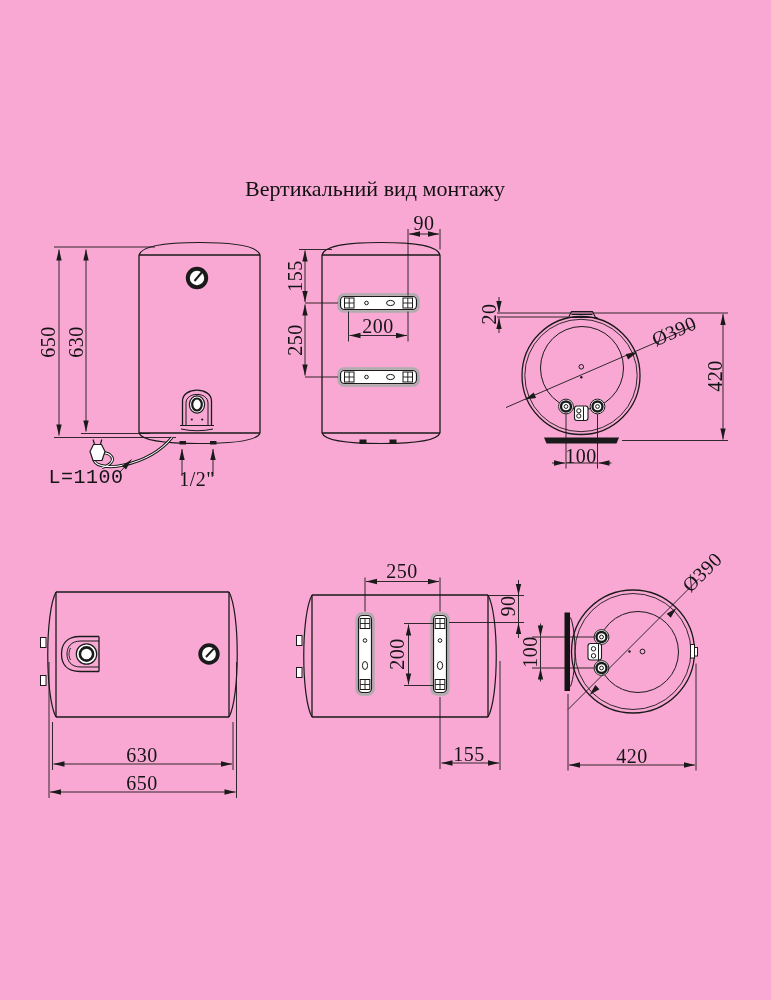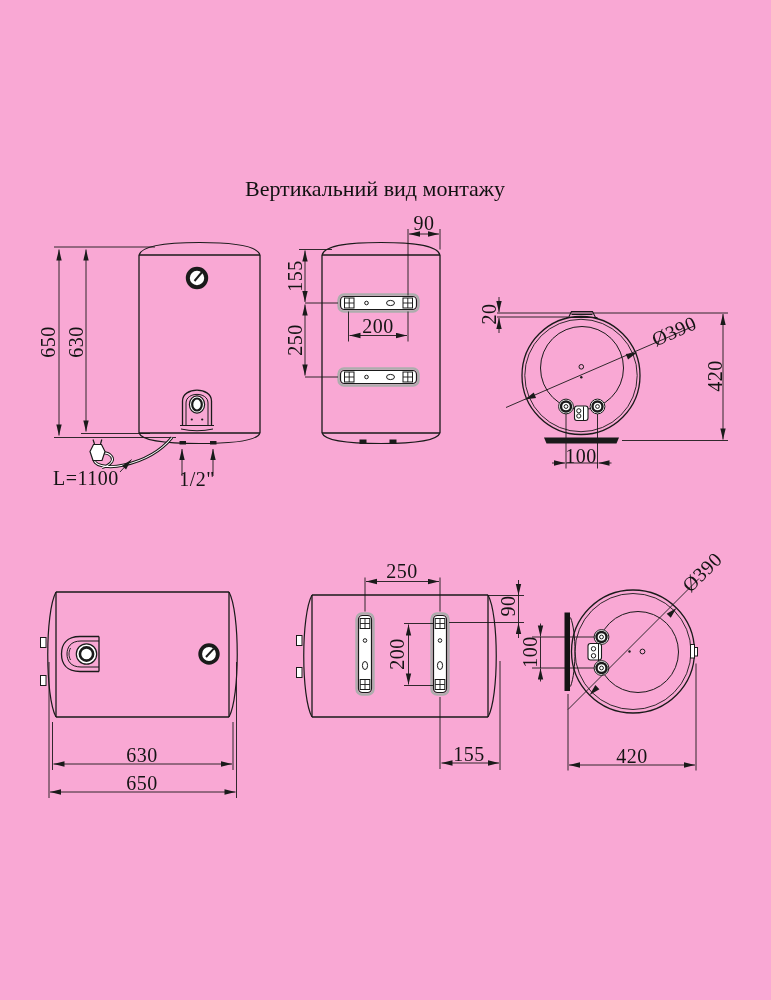--- a/index.html
+++ b/index.html
@@ -251,21 +251,21 @@
 
     <path class="thin" d="M568,694 V770.5 M696,663.5 V770.5"></path>
     <line class="dim" x1="569" y1="765" x2="695" y2="765" marker-start="url(#arr)" marker-end="url(#arr)"></line>
   </g>
 </svg>
 
 <div class="title" style="left:375px;top:189px;">Вертикальний вид монтажу</div>
 
 <div class="lbl rot" style="left:48px;top:342px;">650</div>
 <div class="lbl rot" style="left:76px;top:342px;">630</div>
-<div class="lbl" style="left:86px;top:478px;">L=1100</div>
+<div class="lbl" style="left:86px;top:478px;font-family:Liberation Mono, monospace;">L=1100</div>
 <div class="lbl" style="left:197px;top:479px;">1/2"</div>
 
 <div class="lbl" style="left:424px;top:223px;">90</div>
 <div class="lbl rot" style="left:295px;top:276px;">155</div>
 <div class="lbl rot" style="left:295px;top:340px;">250</div>
 <div class="lbl" style="left:378px;top:326px;">200</div>
 
 <div class="lbl rot" style="left:489px;top:314px;">20</div>
 <div class="lbl" style="left:674px;top:331px;transform:translate(-50%,-50%) rotate(-24deg);">Ø390</div>
 <div class="lbl rot" style="left:715px;top:376px;">420</div>

